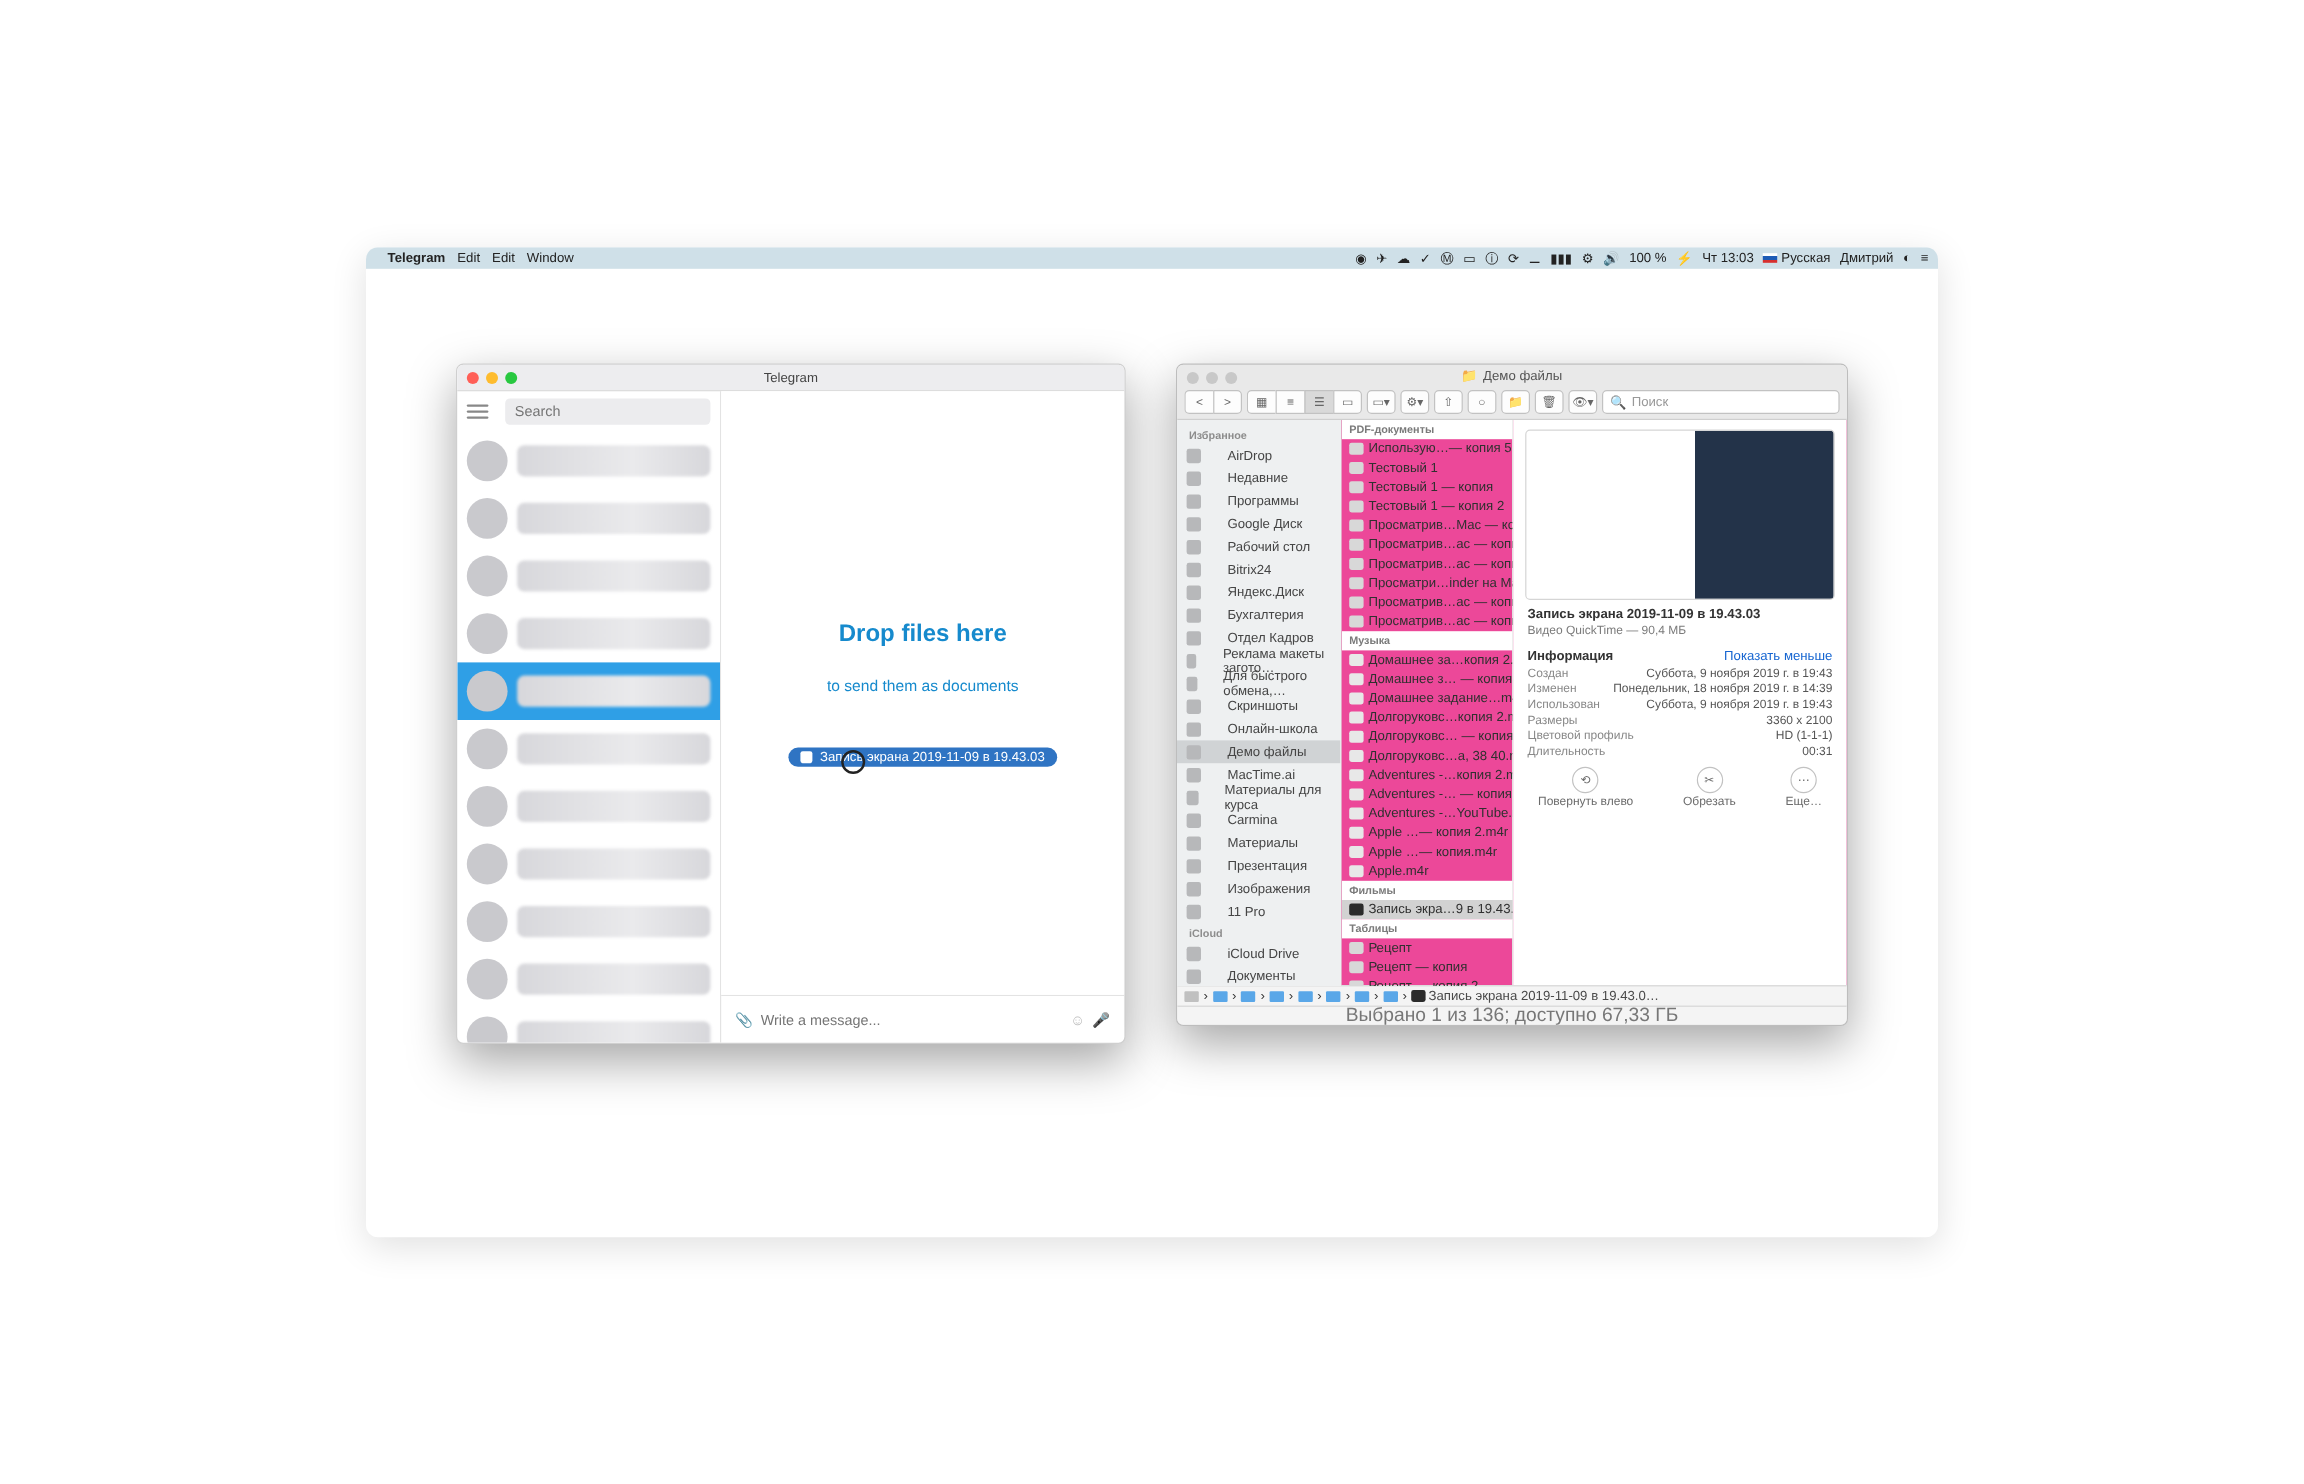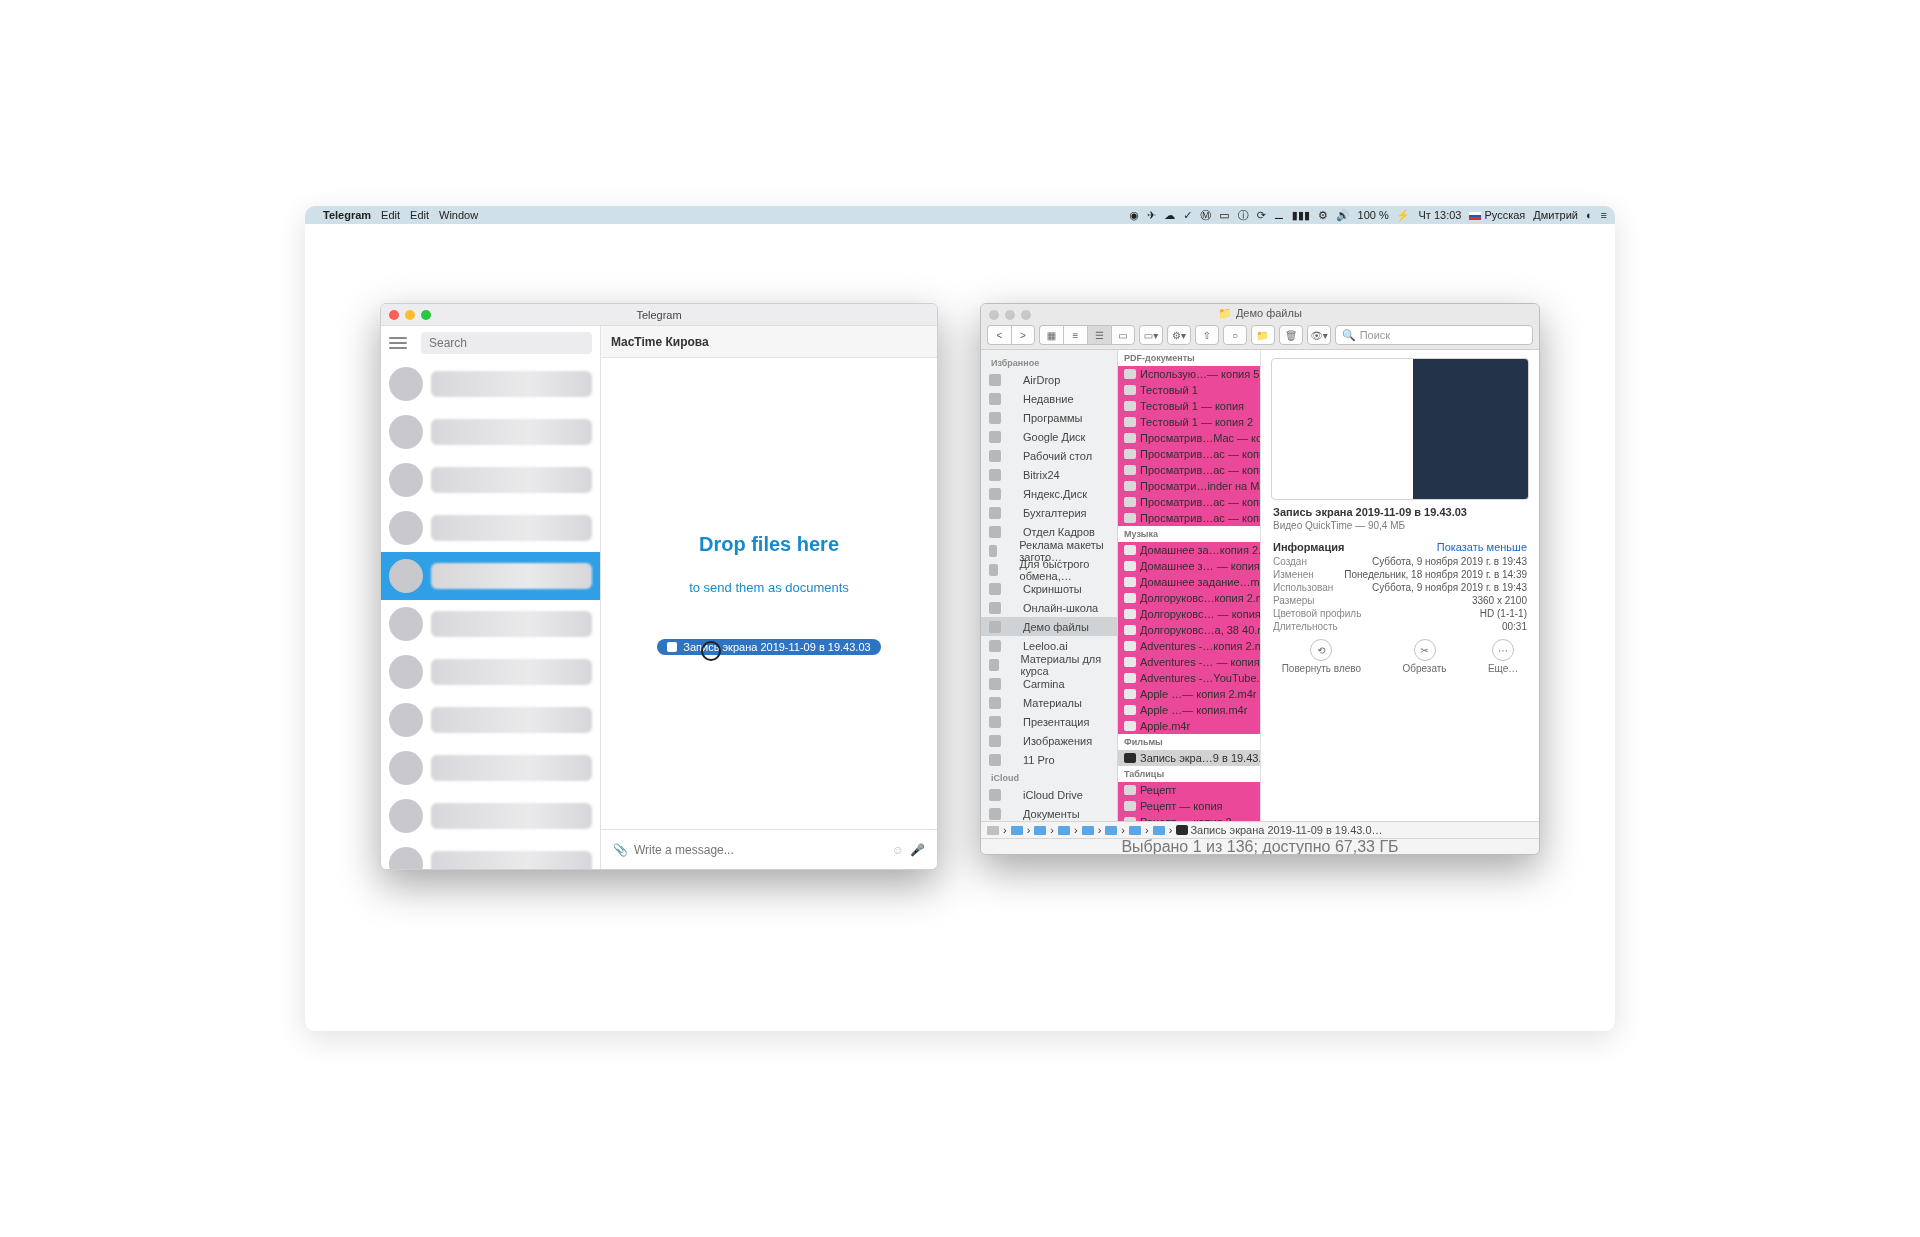--- a/index.html
+++ b/index.html
@@ -236,21 +236,20 @@
               <div class="chat-ava"></div>
               <div class="chat-blur"></div>
             </div>
             <div class="chat-item">
               <div class="chat-ava"></div>
               <div class="chat-blur"></div>
             </div>
           </div>
       </div>
       <div class="tg-right">
-        <div class="tg-chat-header">MacTime Кирова</div>
         <div class="tg-drop">
           <h2>Drop files here</h2>
           <p>to send them as documents</p>
           <div class="dragged-file">
             <span>Запись экрана 2019-11-09 в 19.43.03</span>
             <span class="cursor-ring"></span>
           </div>
         </div>
         <div class="tg-input">
           <span style="margin-right:6px;color:#bbb;">📎</span>
@@ -350,21 +349,21 @@
             <div class="sb-item">
               <span class="sb-icon"></span>
               <span>Онлайн-школа</span>
             </div>
             <div class="sb-item sel">
               <span class="sb-icon"></span>
               <span>Демо файлы</span>
             </div>
             <div class="sb-item">
               <span class="sb-icon"></span>
-              <span>Leeloo.ai</span>
+              <span>MacTime.ai</span>
             </div>
             <div class="sb-item">
               <span class="sb-icon"></span>
               <span>Материалы для курса</span>
             </div>
             <div class="sb-item">
               <span class="sb-icon"></span>
               <span>Carmina</span>
             </div>
             <div class="sb-item">

